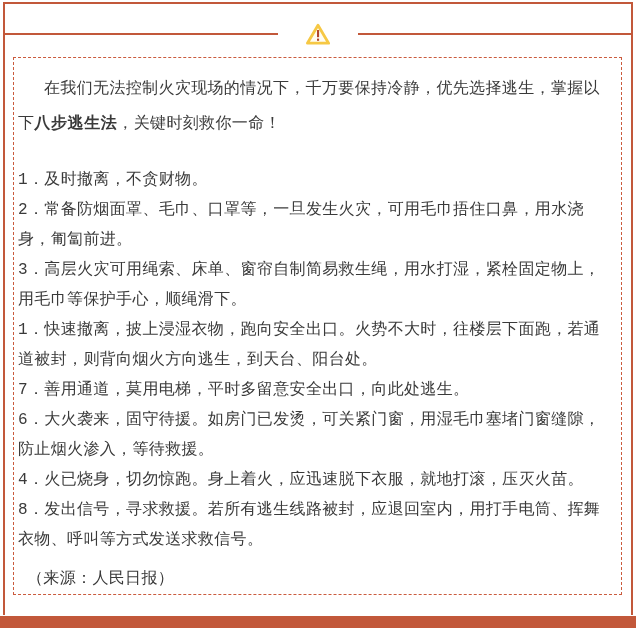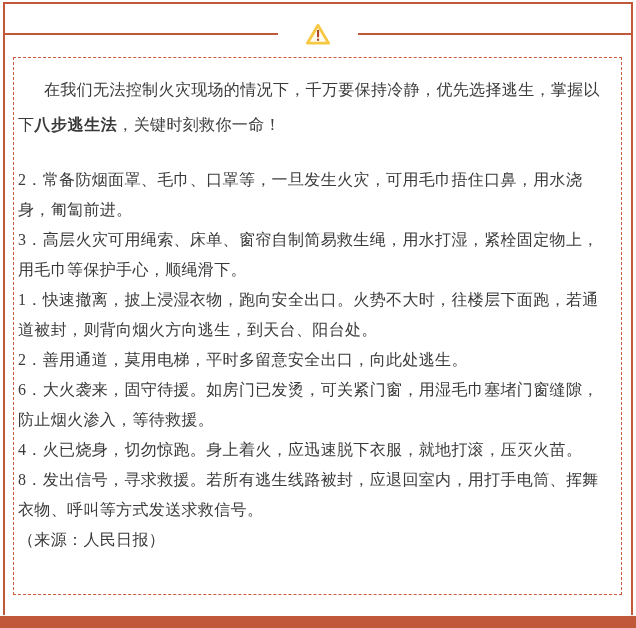--- a/index.html
+++ b/index.html
@@ -5,21 +5,21 @@
   :root{
     --accent:#C2583A;
     --dash:#CA5B3E;
     --text:#3A3A3A;
   }
   html,body{margin:0;padding:0;background:#ffffff;}
   .page{
     position:relative;
     width:636px;height:628px;
     background:#ffffff;
-    font-family:Liberation Serif, serif;
+    font-family:Liberation Mono, monospace;
     color:var(--text);
     overflow:hidden;
   }
   
   .outer-frame{
     position:absolute;left:3px;top:2px;right:3px;height:613px;
     border:2px solid var(--accent);border-bottom:0;
     box-sizing:border-box;
     pointer-events:none;
   }
@@ -49,21 +49,21 @@
     text-indent:26px;
   }
   .intro span,.intro b{white-space:pre-wrap;}
   .intro b{letter-spacing:0.6px;}
   .item{
     margin:0;
     line-height:30px;
     white-space:pre-wrap;
   }
   .source{
-    margin:0;
+    margin:9px;
     line-height:30px;
     white-space:pre-wrap;
   }
   
   .bottom-bar{
     position:absolute;left:0;right:0;bottom:0;height:12px;
     background:var(--accent);
   }
 </style>
 </head>
@@ -82,27 +82,28 @@
         <rect x="11" y="15.6" width="2.1" height="2.2" fill="#B2472B"></rect>
       </svg>
     </div>
     <div class="hline"></div>
   </div>
 
   <div class="content-box">
     <p class="intro"><span>在我们无法控制火灾现场的情况下，千万要保持冷静，优先选择逃生，掌握以
 下</span><b>八步逃生法</b><span>，关键时刻救你一命！</span></p>
 
+    <p class="item">1．及时撤离，不贪财物。</p>
     <p class="item">2．常备防烟面罩、毛巾、口罩等，一旦发生火灾，可用毛巾捂住口鼻，用水浇
 身，匍匐前进。</p>
     <p class="item">3．高层火灾可用绳索、床单、窗帘自制简易救生绳，用水打湿，紧栓固定物上，
 用毛巾等保护手心，顺绳滑下。</p>
     <p class="item">1．快速撤离，披上浸湿衣物，跑向安全出口。火势不大时，往楼层下面跑，若通
 道被封，则背向烟火方向逃生，到天台、阳台处。</p>
-    <p class="item">2．善用通道，莫用电梯，平时多留意安全出口，向此处逃生。</p>
+    <p class="item">7．善用通道，莫用电梯，平时多留意安全出口，向此处逃生。</p>
     <p class="item">6．大火袭来，固守待援。如房门已发烫，可关紧门窗，用湿毛巾塞堵门窗缝隙，
 防止烟火渗入，等待救援。</p>
     <p class="item">4．火已烧身，切勿惊跑。身上着火，应迅速脱下衣服，就地打滚，压灭火苗。</p>
     <p class="item">8．发出信号，寻求救援。若所有逃生线路被封，应退回室内，用打手电筒、挥舞
 衣物、呼叫等方式发送求救信号。</p>
 
     <p class="source">（来源：人民日报）</p>
   </div>
 
   <div class="bottom-bar"></div>

